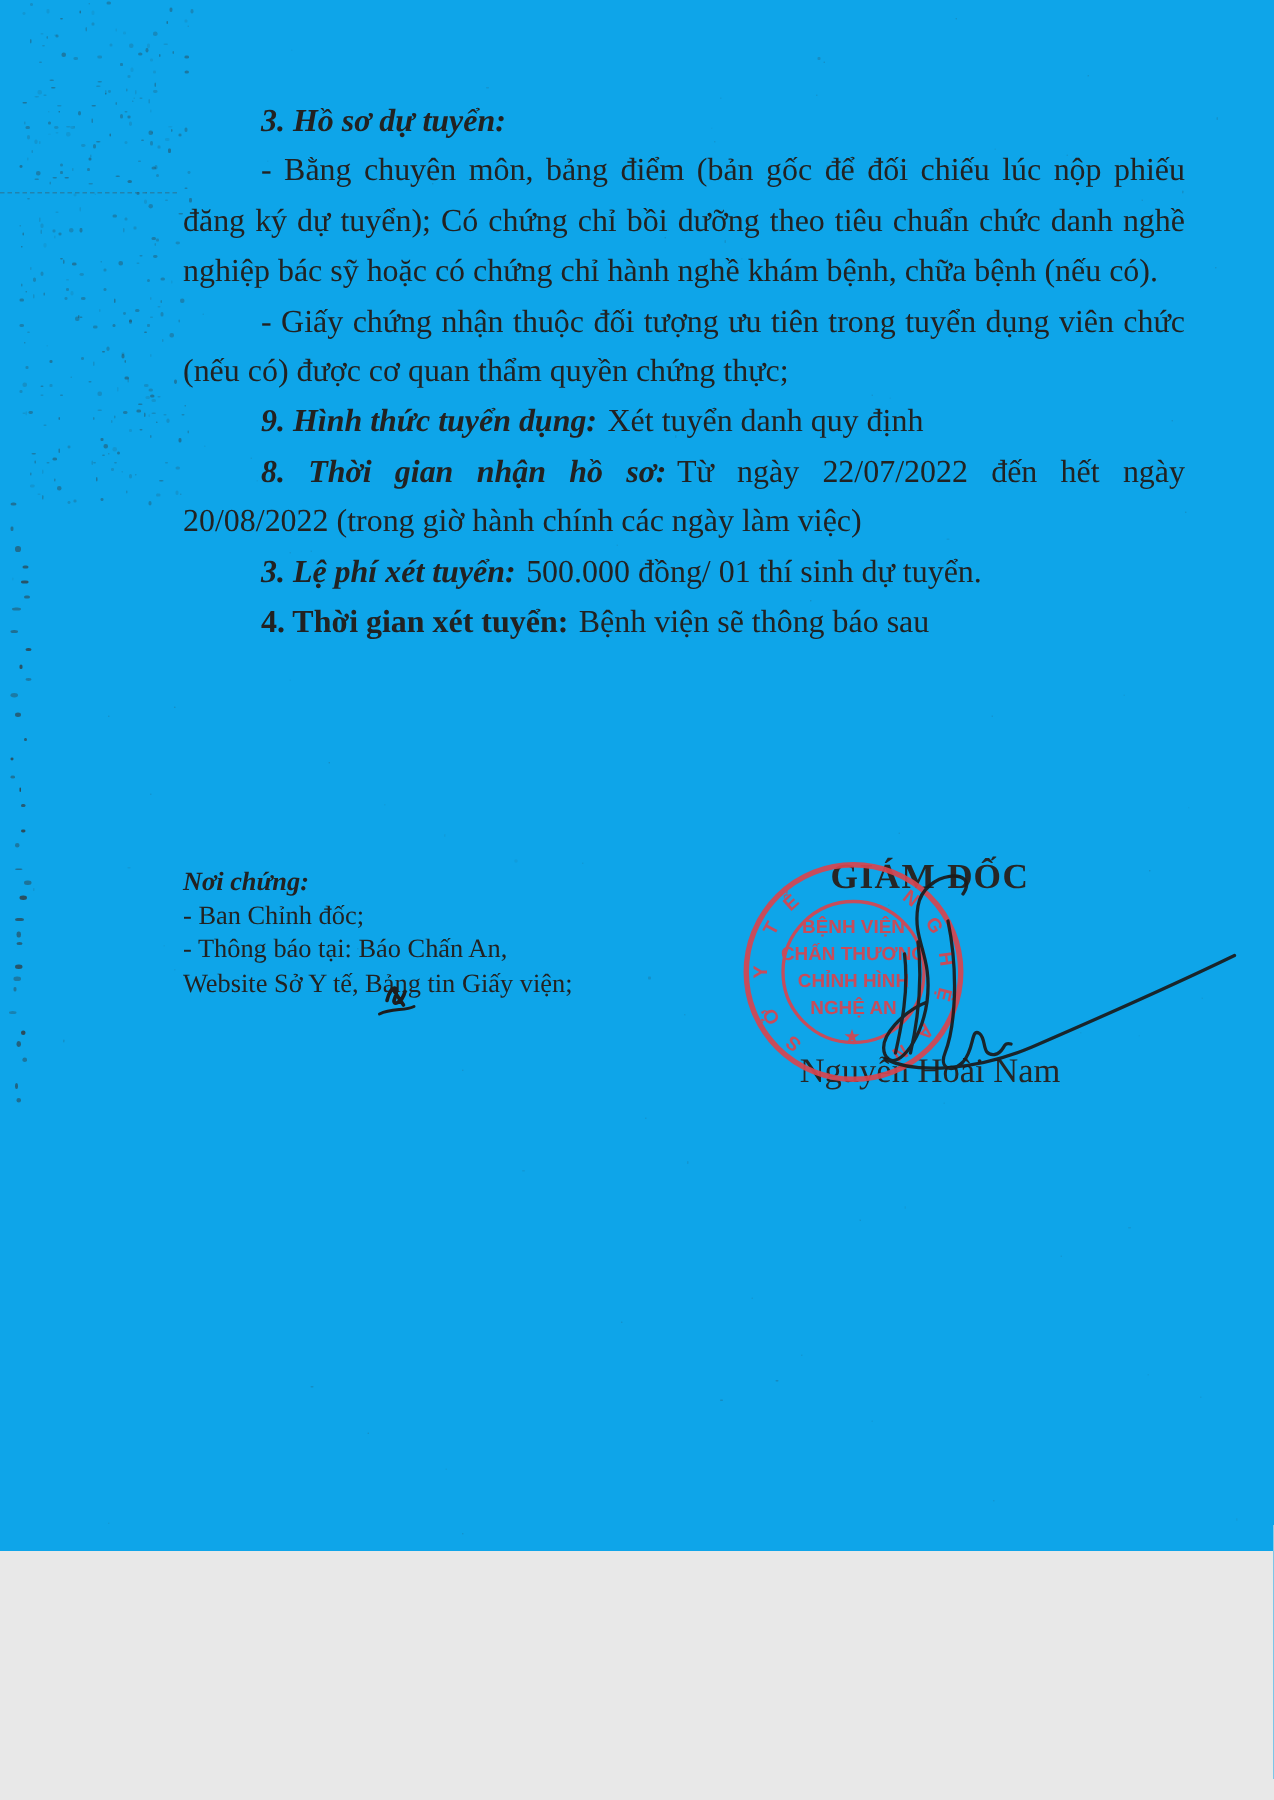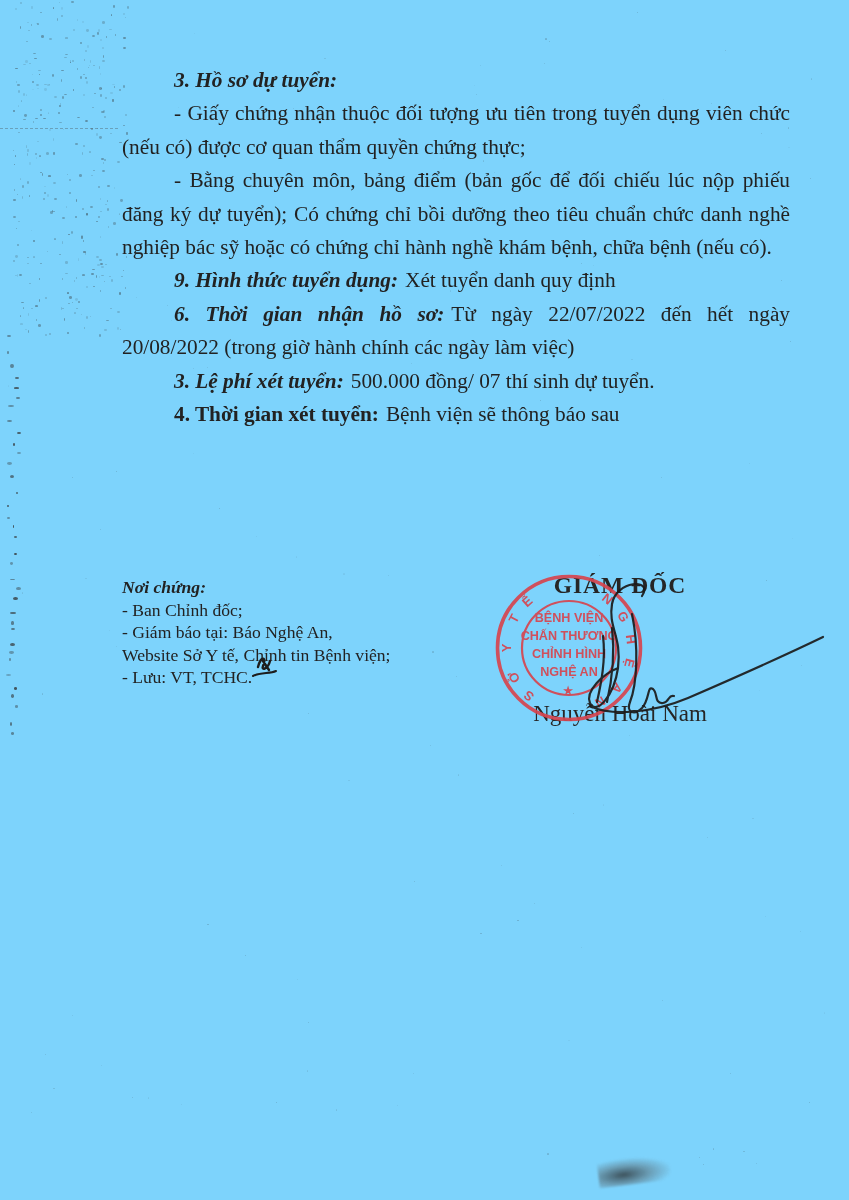--- a/index.html
+++ b/index.html
@@ -1,20 +1,20 @@
 <!DOCTYPE html>
 <html><head>
 <meta charset="utf-8">
 <style>
   html,body{margin:0;padding:0;background:#e8e8e8;}
   .page{
     position:relative;
-    width:849px;height:1200px;
+    width:849px;height:1034px;
     margin:0 auto;
-    background:#7dd3fc;
+    background:#0ea5e9;
     overflow:hidden;
     font-family:"Liberation Serif","DejaVu Serif",serif;
     color:#222;
   }
   .content{
     position:absolute;
     left:122px;top:64px;width:668px;
     font-size:21.3px;line-height:33.4px;
     text-align:justify;
   }
@@ -58,34 +58,33 @@
   }
   .noise-layer{position:absolute;inset:0;pointer-events:none;}
 </style>
 </head>
 <body>
 
 <div class="page">
 
   <div class="content">
     <p class="para"><span class="plabel">3. Hồ sơ dự tuyển:</span></p>
+    <p class="para"><span class="ptext">- Bằng chuyên môn, bảng điểm (bản gốc để đối chiếu lúc nộp phiếu đăng ký dự tuyển); Có chứng chỉ bồi dưỡng theo tiêu chuẩn chức danh nghề nghiệp bác sỹ hoặc có chứng chỉ hành nghề khám bệnh, chữa bệnh (nếu có).</span></p>
     <p class="para"><span class="ptext">- Giấy chứng nhận thuộc đối tượng ưu tiên trong tuyển dụng viên chức (nếu có) được cơ quan thẩm quyền chứng thực;</span></p>
-    <p class="para"><span class="ptext">- Bằng chuyên môn, bảng điểm (bản gốc để đối chiếu lúc nộp phiếu đăng ký dự tuyển); Có chứng chỉ bồi dưỡng theo tiêu chuẩn chức danh nghề nghiệp bác sỹ hoặc có chứng chỉ hành nghề khám bệnh, chữa bệnh (nếu có).</span></p>
     <p class="para"><span class="plabel">9. Hình thức tuyển dụng:</span><span class="ptext">Xét tuyển danh quy định</span></p>
-    <p class="para"><span class="plabel">6. Thời gian nhận hồ sơ:</span><span class="ptext">Từ ngày 22/07/2022 đến hết ngày 20/08/2022 (trong giờ hành chính các ngày làm việc)</span></p>
-    <p class="para"><span class="plabel">3. Lệ phí xét tuyển:</span><span class="ptext">500.000 đồng/ 07 thí sinh dự tuyển.</span></p>
+    <p class="para"><span class="plabel">8. Thời gian nhận hồ sơ:</span><span class="ptext">Từ ngày 22/07/2022 đến hết ngày 20/08/2022 (trong giờ hành chính các ngày làm việc)</span></p>
+    <p class="para"><span class="plabel">3. Lệ phí xét tuyển:</span><span class="ptext">500.000 đồng/ 01 thí sinh dự tuyển.</span></p>
     <p class="para"><span class="plabel-upright">4. Thời gian xét tuyển:</span><span class="ptext">Bệnh viện sẽ thông báo sau</span></p>
   </div>
 
   <div class="recipients">
     <p class="head">Nơi chứng:</p>
     <p>- Ban Chỉnh đốc;</p>
-    <p>- Giám báo tại: Báo Nghệ An,</p>
-    <p>Website Sở Y tế, Chỉnh tin Bệnh viện;</p>
-    <p>- Lưu: VT, TCHC.</p>
+    <p>- Thông báo tại: Báo Chấn An,</p>
+    <p>Website Sở Y tế, Bảng tin Giấy viện;</p>
   </div>
 
   <svg class="mark-svg" width="34" height="34" viewBox="0 0 34 34">
     <path d="M10,19 C13,7 19,9 15,18 C13,23 20,21 22,13 M15,13 L21,22" fill="none" stroke="#1d1d1d" stroke-width="2.4" stroke-linecap="round"></path>
     <path d="M5,28 C13,24 22,26 28,23" fill="none" stroke="#1d1d1d" stroke-width="2" stroke-linecap="round"></path>
   </svg>
 
   <div class="sigblock">
     <p class="sig-title">GIÁM ĐỐC</p>
   </div>

